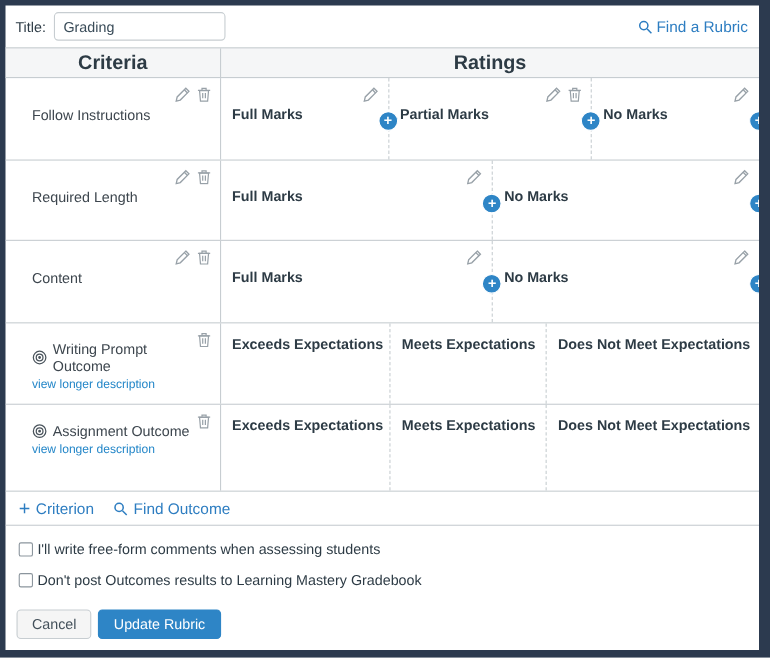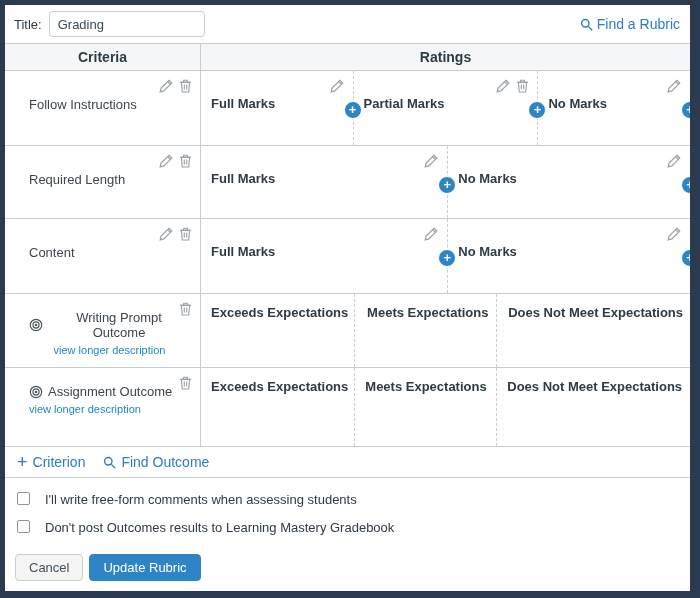--- a/index.html
+++ b/index.html
@@ -17,21 +17,21 @@
   .title-row{ height:38px; display:flex; align-items:center; padding:0 10px 0 9px; }
   .title-label{ font-size:13px; color:var(--ink); margin-right:7px; }
   .title-input{
     width:156px; height:26px; box-sizing:border-box; border:1px solid var(--border);
     border-radius:4px; padding:0 8px; font-size:13px; color:#394b58; font-family:inherit; outline:none;
   }
   .find-rubric{ margin-left:auto; color:var(--link); font-size:14px; display:flex; align-items:center; gap:4px; cursor:pointer; text-decoration:none; }
   
   .thead{ display:flex; height:28px; box-sizing:border-box; background:#f5f6f7;
     border-top:1px solid var(--border); border-bottom:1px solid var(--border); }
-  .th{ display:flex; align-items:center; justify-content:center; font-size:14px; font-weight:600; color:var(--ink); box-sizing:border-box; }
+  .th{ display:flex; align-items:center; justify-content:center; font-size:18px; font-weight:600; color:var(--ink); box-sizing:border-box; }
   .th.crit{ width:196px; border-right:1px solid var(--border); }
   .th.rat{ flex:1; }
   .row{ display:flex; box-sizing:border-box; border-bottom:1px solid var(--border); }
   .crit-cell{ width:196px; flex:none; box-sizing:border-box; border-right:1px solid var(--border);
     position:relative; padding:26px 10px 6px 24px; font-size:13px; color:#3d464e; }
   .crit-cell.outcome{ padding-top:16px; }
   .cell-icons{ position:absolute; top:7px; right:8px; display:flex; gap:5px; align-items:center; }
   .icon-btn{ cursor:pointer; line-height:0; display:inline-block; }
   .icon{ line-height:0; display:inline-block; }
   .outcome-name{ display:flex; align-items:center; gap:5px; }
@@ -46,21 +46,21 @@
     border-radius:50%; background:var(--accent); border:1px solid #fff; color:#fff;
     font-size:13px; font-weight:700; line-height:14px; text-align:center; cursor:pointer; z-index:2; font-family:inherit;
   }
   
   .footer-links{ display:flex; align-items:center; gap:18px; height:31px; box-sizing:border-box;
     border-bottom:1px solid var(--border); padding:0 12px; }
   .footer-links a{ color:var(--link); font-size:14px; display:flex; align-items:center; gap:5px; cursor:pointer; text-decoration:none; }
   .plus-glyph{ font-size:18px; font-weight:400; line-height:14px; }
   
   .options{ padding:14px 12px 0; }
-  .option{ display:flex; align-items:flex-start; gap:15px; margin-bottom:13px; font-size:13px; color:var(--ink); }
+  .option{ display:flex; align-items:center; gap:4px; margin-bottom:13px; font-size:13px; color:var(--ink); }
   .checkbox{ width:13px; height:13px; flex:none; box-sizing:border-box; border:1px solid #8b959d; border-radius:2px;
     background:#fff; cursor:pointer; display:flex; align-items:center; justify-content:center; }
   .checkbox.checked{ background:var(--accent); border-color:var(--accent); }
   
   .actions{ display:flex; gap:6px; padding:6px 0 0 10px; }
   .btn{ font-family:inherit; font-size:13px; height:27px; padding:0 13px; border-radius:4px; cursor:pointer; }
   .btn.cancel{ background:#f5f5f5; border:1px solid var(--border); color:#43505a; }
   .btn.primary{ background:var(--accent); border:1px solid var(--accent); color:#fff; }
 </style>
 </head>
@@ -212,21 +212,21 @@
                 <span class="icon-btn"><svg width="15" height="15" viewBox="0 0 16 16" fill="none" stroke="#98a1a8" stroke-width="1.3">
                     <path d="M10.6 2.4l3 3L5.2 13.8l-3.9 1 .9-4z"></path>
                     <path d="M9.2 3.9l3 3"></path>
                   </svg></span>
               </div>
               <div class="rating-label">No Marks</div>
               <button class="add-btn">+</button>
             </div>
           </div>
         </div>
-        <div class="row" style="height: 74px; text-align: center;">
+        <div class="row" style="height: 74px;">
           <div class="crit-cell outcome"><div class="cell-icons">
               <span class="icon-btn"><svg width="13" height="15" viewBox="0 0 14 16" fill="none" stroke="#98a1a8" stroke-width="1.2">
                   <path d="M2.6 4.6h8.8l-.9 10.4H3.5z"></path>
                   <path d="M1 4.5h12"></path>
                   <path d="M5 4.2V2.4h4v1.8"></path>
                   <path d="M5.7 7v5.2M8.3 7v5.2"></path>
                 </svg></span>
             </div><div class="outcome-name">
               <span class="icon"><svg width="14" height="14" viewBox="0 0 16 16" fill="none" stroke="#4a545c" stroke-width="1.3">
                   <circle cx="8" cy="8" r="6.5"></circle>

